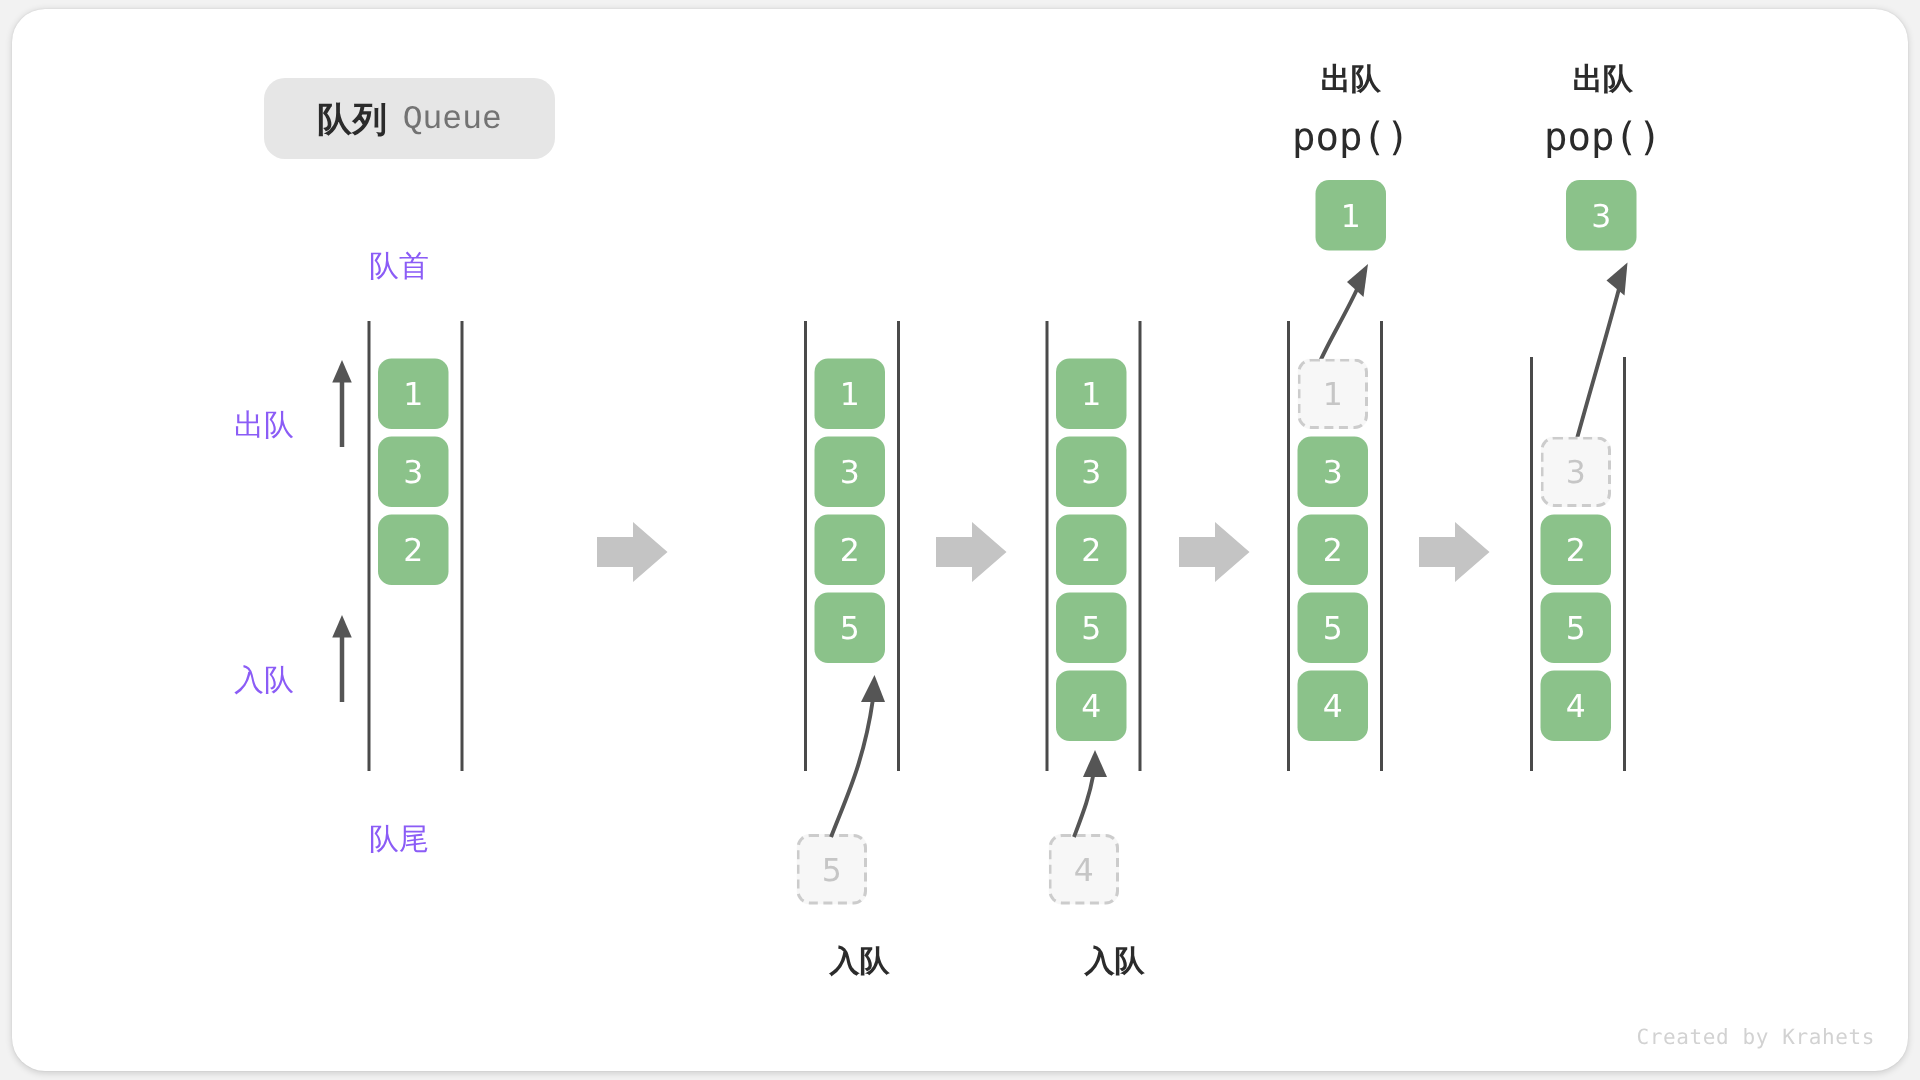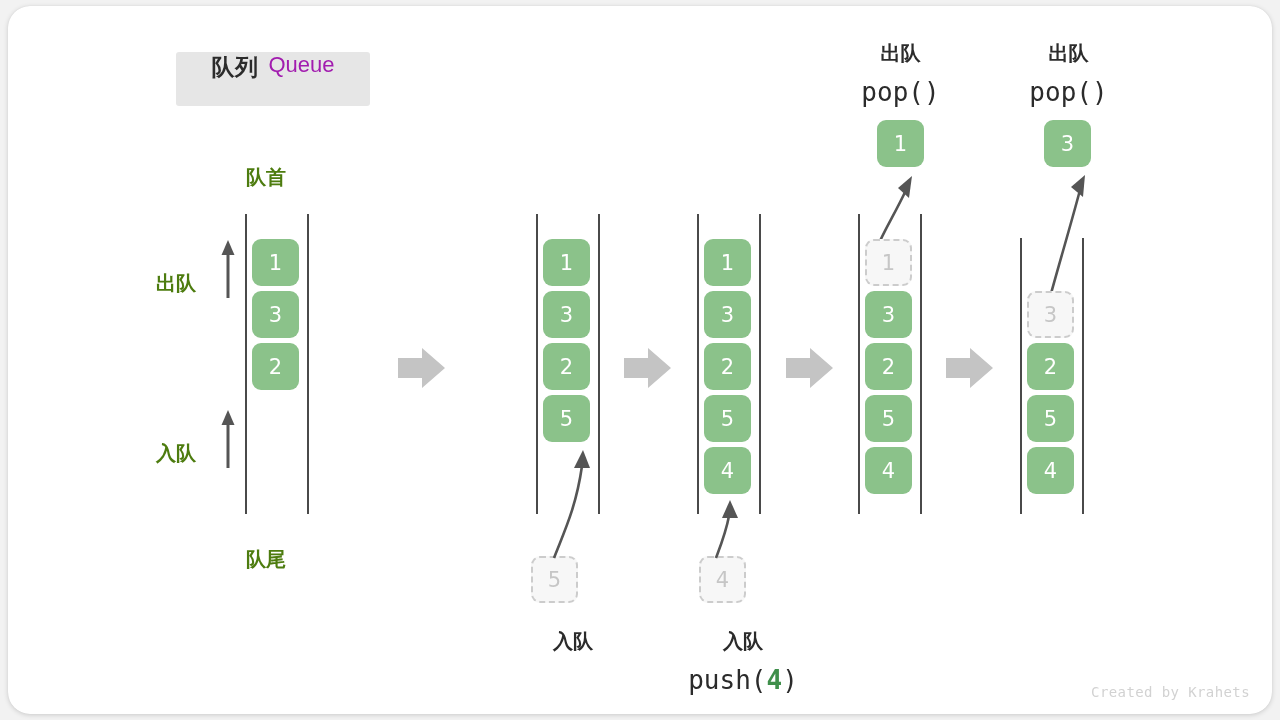--- a/index.html
+++ b/index.html
@@ -23,36 +23,36 @@
     box-shadow: 0 1px 5px rgba(0,0,0,0.16), 0 0 1px rgba(0,0,0,0.10);
     overflow: hidden;
   }
 
   
   #title-badge {
     position: absolute;
     left: 168px; top: 46px;
     width: 194px; height: 54px;
     background: #e6e6e6;
-    border-radius: 3px;
-    display: flex; align-items: flex-start; justify-content: center;
+    border-radius: 14px;
+    display: flex; align-items: center; justify-content: center;
   }
   #title-badge .cn {
     font-size: 23px; font-weight: bold; color: #2b2b2b;
     letter-spacing: 0.5px;
   }
   #title-badge .en {
-    font-family: Liberation Sans, sans-serif;
-    font-size: 22px; color: #a21caf; margin-left: 10px;
+    font-family: Liberation Mono, monospace;
+    font-size: 22px; color: #737373; margin-left: 10px;
   }
 
   
   .cn-label {
     position: absolute;
-    font-size: 20px; font-weight: bold; color: #4d7c0f;
+    font-size: 20px; font-weight: normal; color: #8b5cf6;
     white-space: nowrap;
   }
   .op-label {
     position: absolute;
     text-align: center;
     white-space: nowrap;
     line-height: 1.70;
   }
   .op-label .l1 {
     display: block;
@@ -174,21 +174,20 @@
       <div class="cell filled" style="left:696px; top:389px;">5</div>
       <div class="cell filled" style="left:696px; top:441px;">4</div>
       <div class="cell ghost" style="left:691px; top:550px;">4</div>
       <svg class="curve-arrow" style="left:690px; top:482px;" width="70" height="78">
         <path d="M 18,70 C 24,54 28,44 31,28" stroke="#555" stroke-width="2.6" fill="none"></path>
         <polygon points="32,12 24,30 40,30" fill="#555"></polygon>
       </svg>
     </div>
     <div class="op-label" style="left:645px; top:618px; width:180px;">
       <span class="l1">入队</span>
-      <span class="l2"><span>push(</span><span class="arg">4</span><span>)</span></span>
     </div>
 
     <svg class="step-arrow" style="left:778px; top:340px;" width="50" height="44">
       <polygon points="0,12 24,12 24,2 47,22 24,42 24,32 0,32" fill="#c4c4c4"></polygon>
     </svg>
 
     <div class="op-label" style="left:820px; top:30px; width:145px;">
       <span class="l1">出队</span>
       <span class="l2">pop()</span>
     </div>

